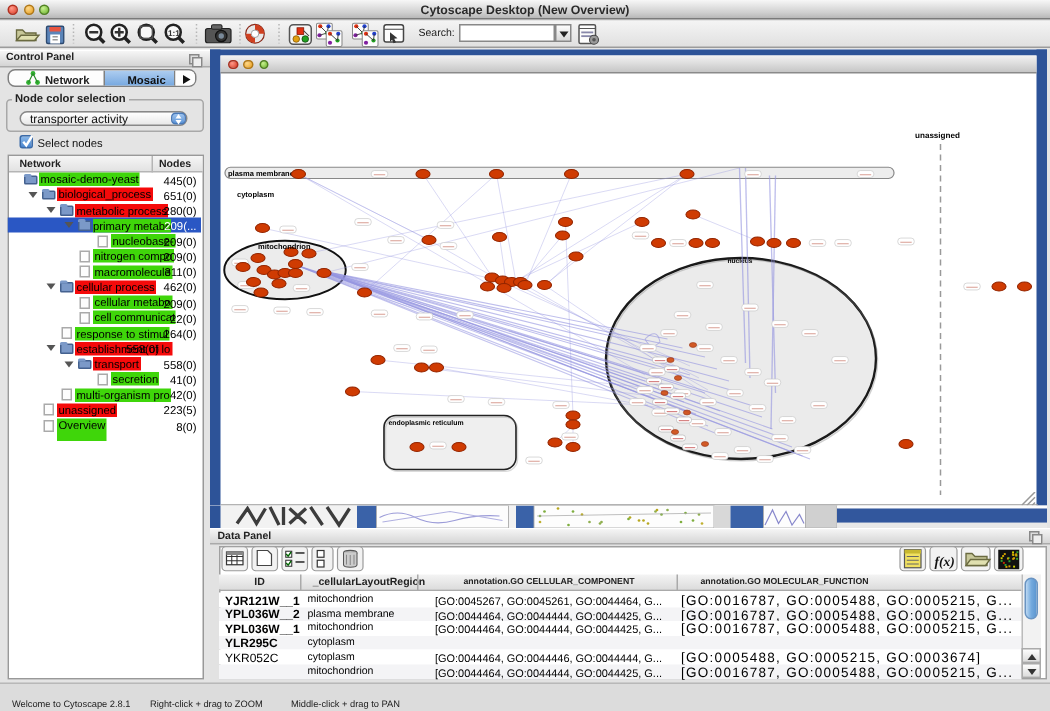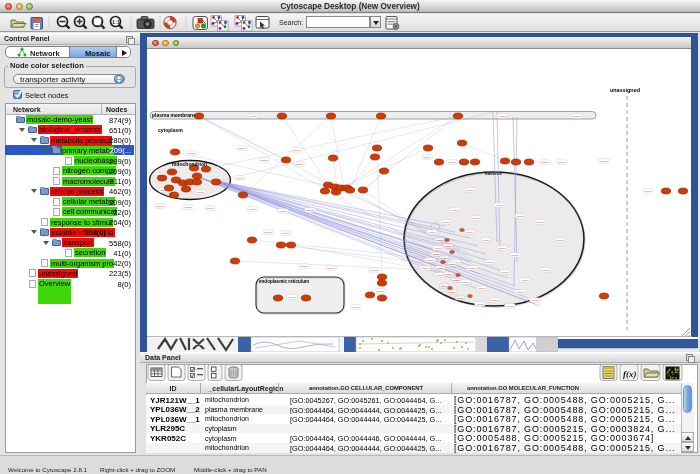--- a/index.html
+++ b/index.html
@@ -158,21 +158,21 @@
     <span class="abs" style="left:7px;top:1.5px;font-size:7px;font-weight:bold;color:#222">Network</span>
     <span class="abs" style="left:100px;top:1.5px;font-size:7px;font-weight:bold;color:#222">Nodes</span>
     <span class="abs" style="left:95px;top:0;width:1px;height:10.5px;background:#b5b5b5"></span>
   </div>
 </div>
 <div class="abs" style="left:5px;top:103px;width:131px;height:350px;overflow:hidden">
 <div style="position:absolute;left:0;top:11.5px;width:129px;height:10.2px;">
 <div style="position:absolute;left:11px;top:2.2px;width:9px;height:6.5px;background:#7b99c8;border:0.5px solid #44618f;border-radius:1px"></div>
         <div style="position:absolute;left:11px;top:1px;width:4.5px;height:2px;background:#7b99c8;border-radius:1px 1px 0 0"></div>
 <div style="position:absolute;left:21px;top:0.6px;height:9px;background:#3fd60a;color:#000;font-size:7.5px;line-height:9.2px;padding:0 1px;white-space:nowrap;overflow:hidden;max-width:91px">mosaic-demo-yeast</div>
-<div style="position:absolute;right:3px;top:1.2px;font-size:7.6px;color:#000">874(9)</div>
+<div style="position:absolute;right:3px;top:1.2px;font-size:7.6px;color:#000">445(0)</div>
 </div>
 <div style="position:absolute;left:0;top:21.8px;width:129px;height:10.2px;">
 <div style="position:absolute;left:14px;top:3px;width:0;height:0;border-left:3.5px solid transparent;border-right:3.5px solid transparent;border-top:4.5px solid #555"></div>
 <div style="position:absolute;left:23px;top:2.2px;width:9px;height:6.5px;background:#7b99c8;border:0.5px solid #44618f;border-radius:1px"></div>
         <div style="position:absolute;left:23px;top:1px;width:4.5px;height:2px;background:#7b99c8;border-radius:1px 1px 0 0"></div>
 <div style="position:absolute;left:33px;top:0.6px;height:9px;background:#f50a0a;color:#000;font-size:7.5px;line-height:9.2px;padding:0 1px;white-space:nowrap;overflow:hidden;max-width:79px">biological_process</div>
 <div style="position:absolute;right:3px;top:1.2px;font-size:7.6px;color:#000">651(0)</div>
 </div>
 <div style="position:absolute;left:0;top:32.0px;width:129px;height:10.2px;">
 <div style="position:absolute;left:26px;top:3px;width:0;height:0;border-left:3.5px solid transparent;border-right:3.5px solid transparent;border-top:4.5px solid #555"></div>
@@ -249,21 +249,21 @@
 <div style="position:absolute;left:45px;top:0.6px;height:9px;background:#3fd60a;color:#000;font-size:7.5px;line-height:9.2px;padding:0 1px;white-space:nowrap;overflow:hidden;max-width:67px">multi-organism pro</div>
 <div style="position:absolute;right:3px;top:1.2px;font-size:7.6px;color:#000">42(0)</div>
 </div>
 <div style="position:absolute;left:0;top:165.2px;width:129px;height:10.2px;">
 <div style="position:absolute;left:24px;top:1.2px;width:6.5px;height:8px;background:#fdfdfd;border:0.6px solid #aaa"></div>
 <div style="position:absolute;left:33px;top:0.6px;height:9px;background:#f50a0a;color:#000;font-size:7.5px;line-height:9.2px;padding:0 1px;white-space:nowrap;overflow:hidden;max-width:79px">unassigned</div>
 <div style="position:absolute;right:3px;top:1.2px;font-size:7.6px;color:#000">223(5)</div>
 </div>
 <div style="position:absolute;left:0;top:175.5px;width:129px;height:10.2px;">
 <div style="position:absolute;left:24px;top:1.2px;width:6.5px;height:8px;background:#fdfdfd;border:0.6px solid #aaa"></div>
-<div style="position:absolute;left:33px;top:0.6px;height:25px;background:#3fd60a;color:#000;font-size:7.5px;line-height:9.2px;padding:0 1px;white-space:nowrap;overflow:hidden;max-width:79px">Overview</div>
+<div style="position:absolute;left:33px;top:0.6px;height:15px;background:#3fd60a;color:#000;font-size:7.5px;line-height:9.2px;padding:0 1px;white-space:nowrap;overflow:hidden;max-width:79px">Overview</div>
 <div style="position:absolute;right:3px;top:1.2px;font-size:7.6px;color:#000">8(0)</div>
 </div>
 </div>
 
 <div class="abs" style="left:140px;top:33px;width:558px;height:304px;background:#fff;border-left:7px solid #2d5398;border-top:4px solid #2d5398;border-right:7px solid #2d5398"></div>
 <div class="abs" style="left:147px;top:37px;width:544px;height:12px;background:linear-gradient(#f2f2f2,#c6c6c6);border-bottom:1px solid #8a8a8a"></div>
 <div class="abs" style="left:152px;top:39.5px;width:6.5px;height:6.5px;border-radius:50%;background:radial-gradient(circle at 35% 30%,#ff9a8a,#d83a24);border:0.5px solid #a83020"></div>
 <div class="abs" style="left:162px;top:39.5px;width:6.5px;height:6.5px;border-radius:50%;background:radial-gradient(circle at 35% 30%,#ffd88a,#e8a020);border:0.5px solid #b07818"></div>
 <div class="abs" style="left:172.5px;top:39.5px;width:6.5px;height:6.5px;border-radius:50%;background:radial-gradient(circle at 35% 30%,#c8f090,#6db52e);border:0.5px solid #508022"></div>
 
@@ -682,24 +682,23 @@
     </div>
 <div style="position:absolute;left:146px;top:414.20000000000005px;width:535px;height:9.6px;background:#ffffff;color:#000;white-space:nowrap">
       <span style="position:absolute;left:4px;top:0.5px;font-weight:bold;font-size:8px">YPL036W__1</span>
       <span style="position:absolute;left:59px;top:1.2px;font-size:7px">mitochondrion</span>
       <span style="position:absolute;left:144px;top:1px;font-size:7.3px">[GO:0044464, GO:0044444, GO:0044425, G...</span>
       <span style="position:absolute;left:308px;top:0;font-size:9px;letter-spacing:0.85px">[GO:0016787, GO:0005488, GO:0005215, G...</span>
     </div>
 <div style="position:absolute;left:146px;top:423.80000000000007px;width:535px;height:9.6px;background:#f4f4f6;color:#000;white-space:nowrap">
       <span style="position:absolute;left:4px;top:0.5px;font-weight:bold;font-size:8px">YLR295C</span>
       <span style="position:absolute;left:59px;top:1.2px;font-size:7px">cytoplasm</span>
-      <span style="position:absolute;left:308px;top:0;font-size:9px;letter-spacing:0.85px">[GO:0016787, GO:0005215, GO:0003824, G...</span>
     </div>
 <div style="position:absolute;left:146px;top:433.4000000000001px;width:535px;height:9.6px;background:#ffffff;color:#000;white-space:nowrap">
-      <span style="position:absolute;left:4px;top:0.5px;font-weight:bold;font-size:8px">YKR052C</span>
+      <span style="position:absolute;left:4px;top:0.5px;font-weight:normal;font-size:8px">YKR052C</span>
       <span style="position:absolute;left:59px;top:1.2px;font-size:7px">cytoplasm</span>
       <span style="position:absolute;left:144px;top:1px;font-size:7.3px">[GO:0044464, GO:0044446, GO:0044444, G...</span>
       <span style="position:absolute;left:308px;top:0;font-size:9px;letter-spacing:0.85px">[GO:0005488, GO:0005215, GO:0003674]</span>
     </div>
 <div style="position:absolute;left:146px;top:443.0000000000001px;width:535px;height:9.6px;background:#f4f4f6;color:#000;white-space:nowrap">
       <span style="position:absolute;left:4px;top:11px;font-weight:bold;font-size:8px">YDR039C__1</span>
       <span style="position:absolute;left:59px;top:1.2px;font-size:7px">mitochondrion</span>
       <span style="position:absolute;left:144px;top:1px;font-size:7.3px">[GO:0044464, GO:0044444, GO:0044425, G...</span>
       <span style="position:absolute;left:308px;top:0;font-size:9px;letter-spacing:0.85px">[GO:0016787, GO:0005488, GO:0005215, G...</span>
     </div>

